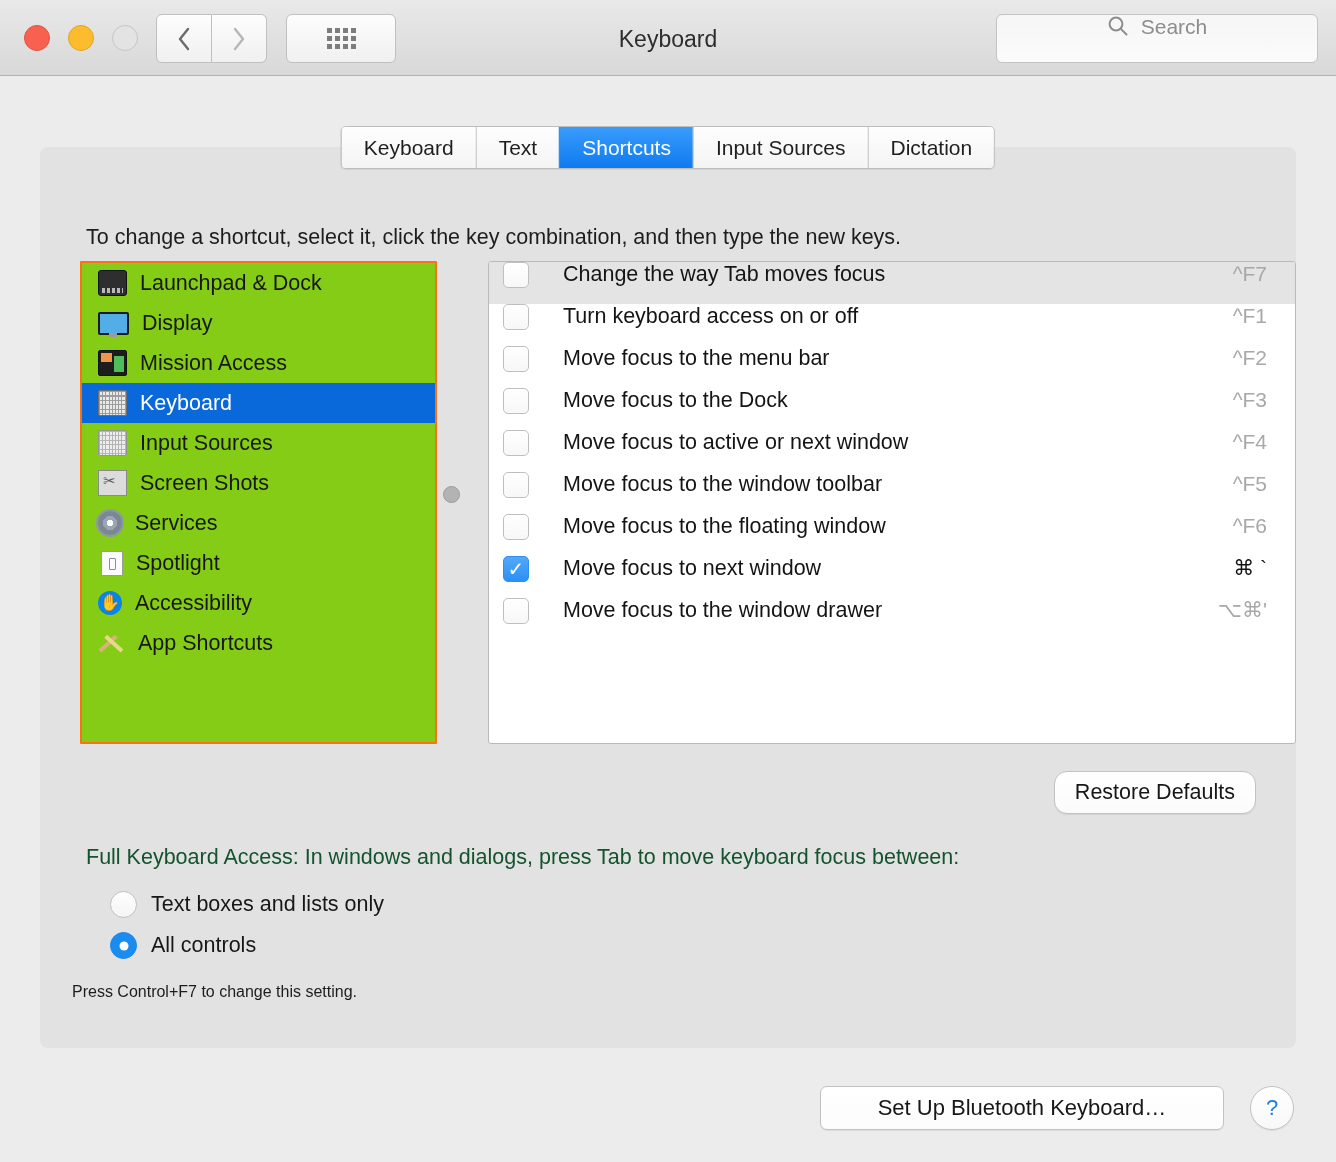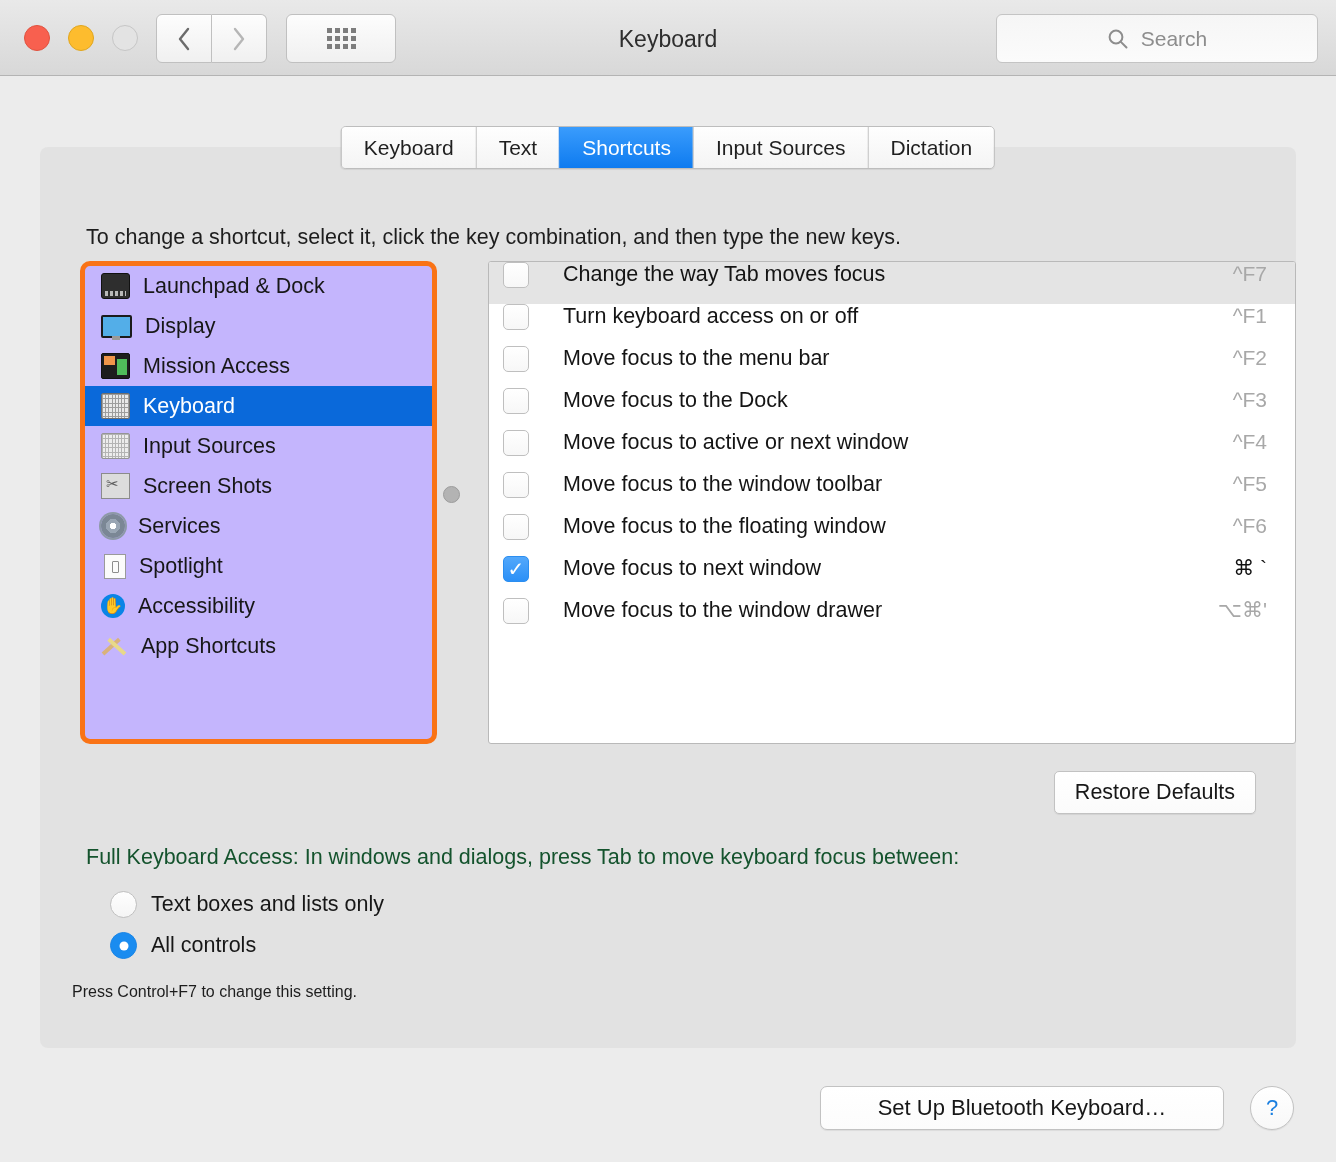--- a/index.html
+++ b/index.html
@@ -91,21 +91,21 @@
   .searchbox {
     position: absolute;
     right: 18px;
     top: 14px;
     width: 320px;
     height: 47px;
     border-radius: 6px;
     background: linear-gradient(to bottom, #f6f6f6, #fbfbfb);
     border: 1px solid #c4c4c4;
     display: flex;
-    align-items: center;
+    align-items: flex-start;
     justify-content: center;
     gap: 12px;
   }
   .searchbox .ph { color: #8d8d8d; font-size: 21px; }
 
   
   .tabs {
     position: absolute;
     left: 50%;
     transform: translateX(-50%);
@@ -155,23 +155,23 @@
   }
 
   
   .split { position: absolute; left: 40px; top: 114px; }
 
   .sidebar {
     position: absolute;
     left: 0; top: 0;
     width: 357px;
     height: 483px;
-    background: #c4b5fd;
-    border: 5px solid #f97316;
-    border-radius: 10px;
+    background: #84cc16;
+    border: 2px solid #f97316;
+    border-radius: 1px;
     box-sizing: border-box;
     overflow: hidden;
   }
   .side-item {
     display: flex;
     align-items: center;
     height: 40px;
     padding-left: 16px;
     gap: 13px;
     font-size: 21.5px;
@@ -305,21 +305,21 @@
     position: absolute;
     right: 40px;
     top: 624px;
     padding: 0 20px;
     height: 41px;
     line-height: 41px;
     font-size: 21.5px;
     color: #171717;
     background: linear-gradient(to bottom,#ffffff,#fbfbfb);
     border: 1px solid #c2c2c2;
-    border-radius: 5px;
+    border-radius: 13px;
     box-shadow: 0 1px 1px rgba(0,0,0,0.07);
   }
 
   
   .fka-title {
     position: absolute;
     left: 46px;
     top: 698px;
     font-size: 21.5px;
     color: #14532d;

